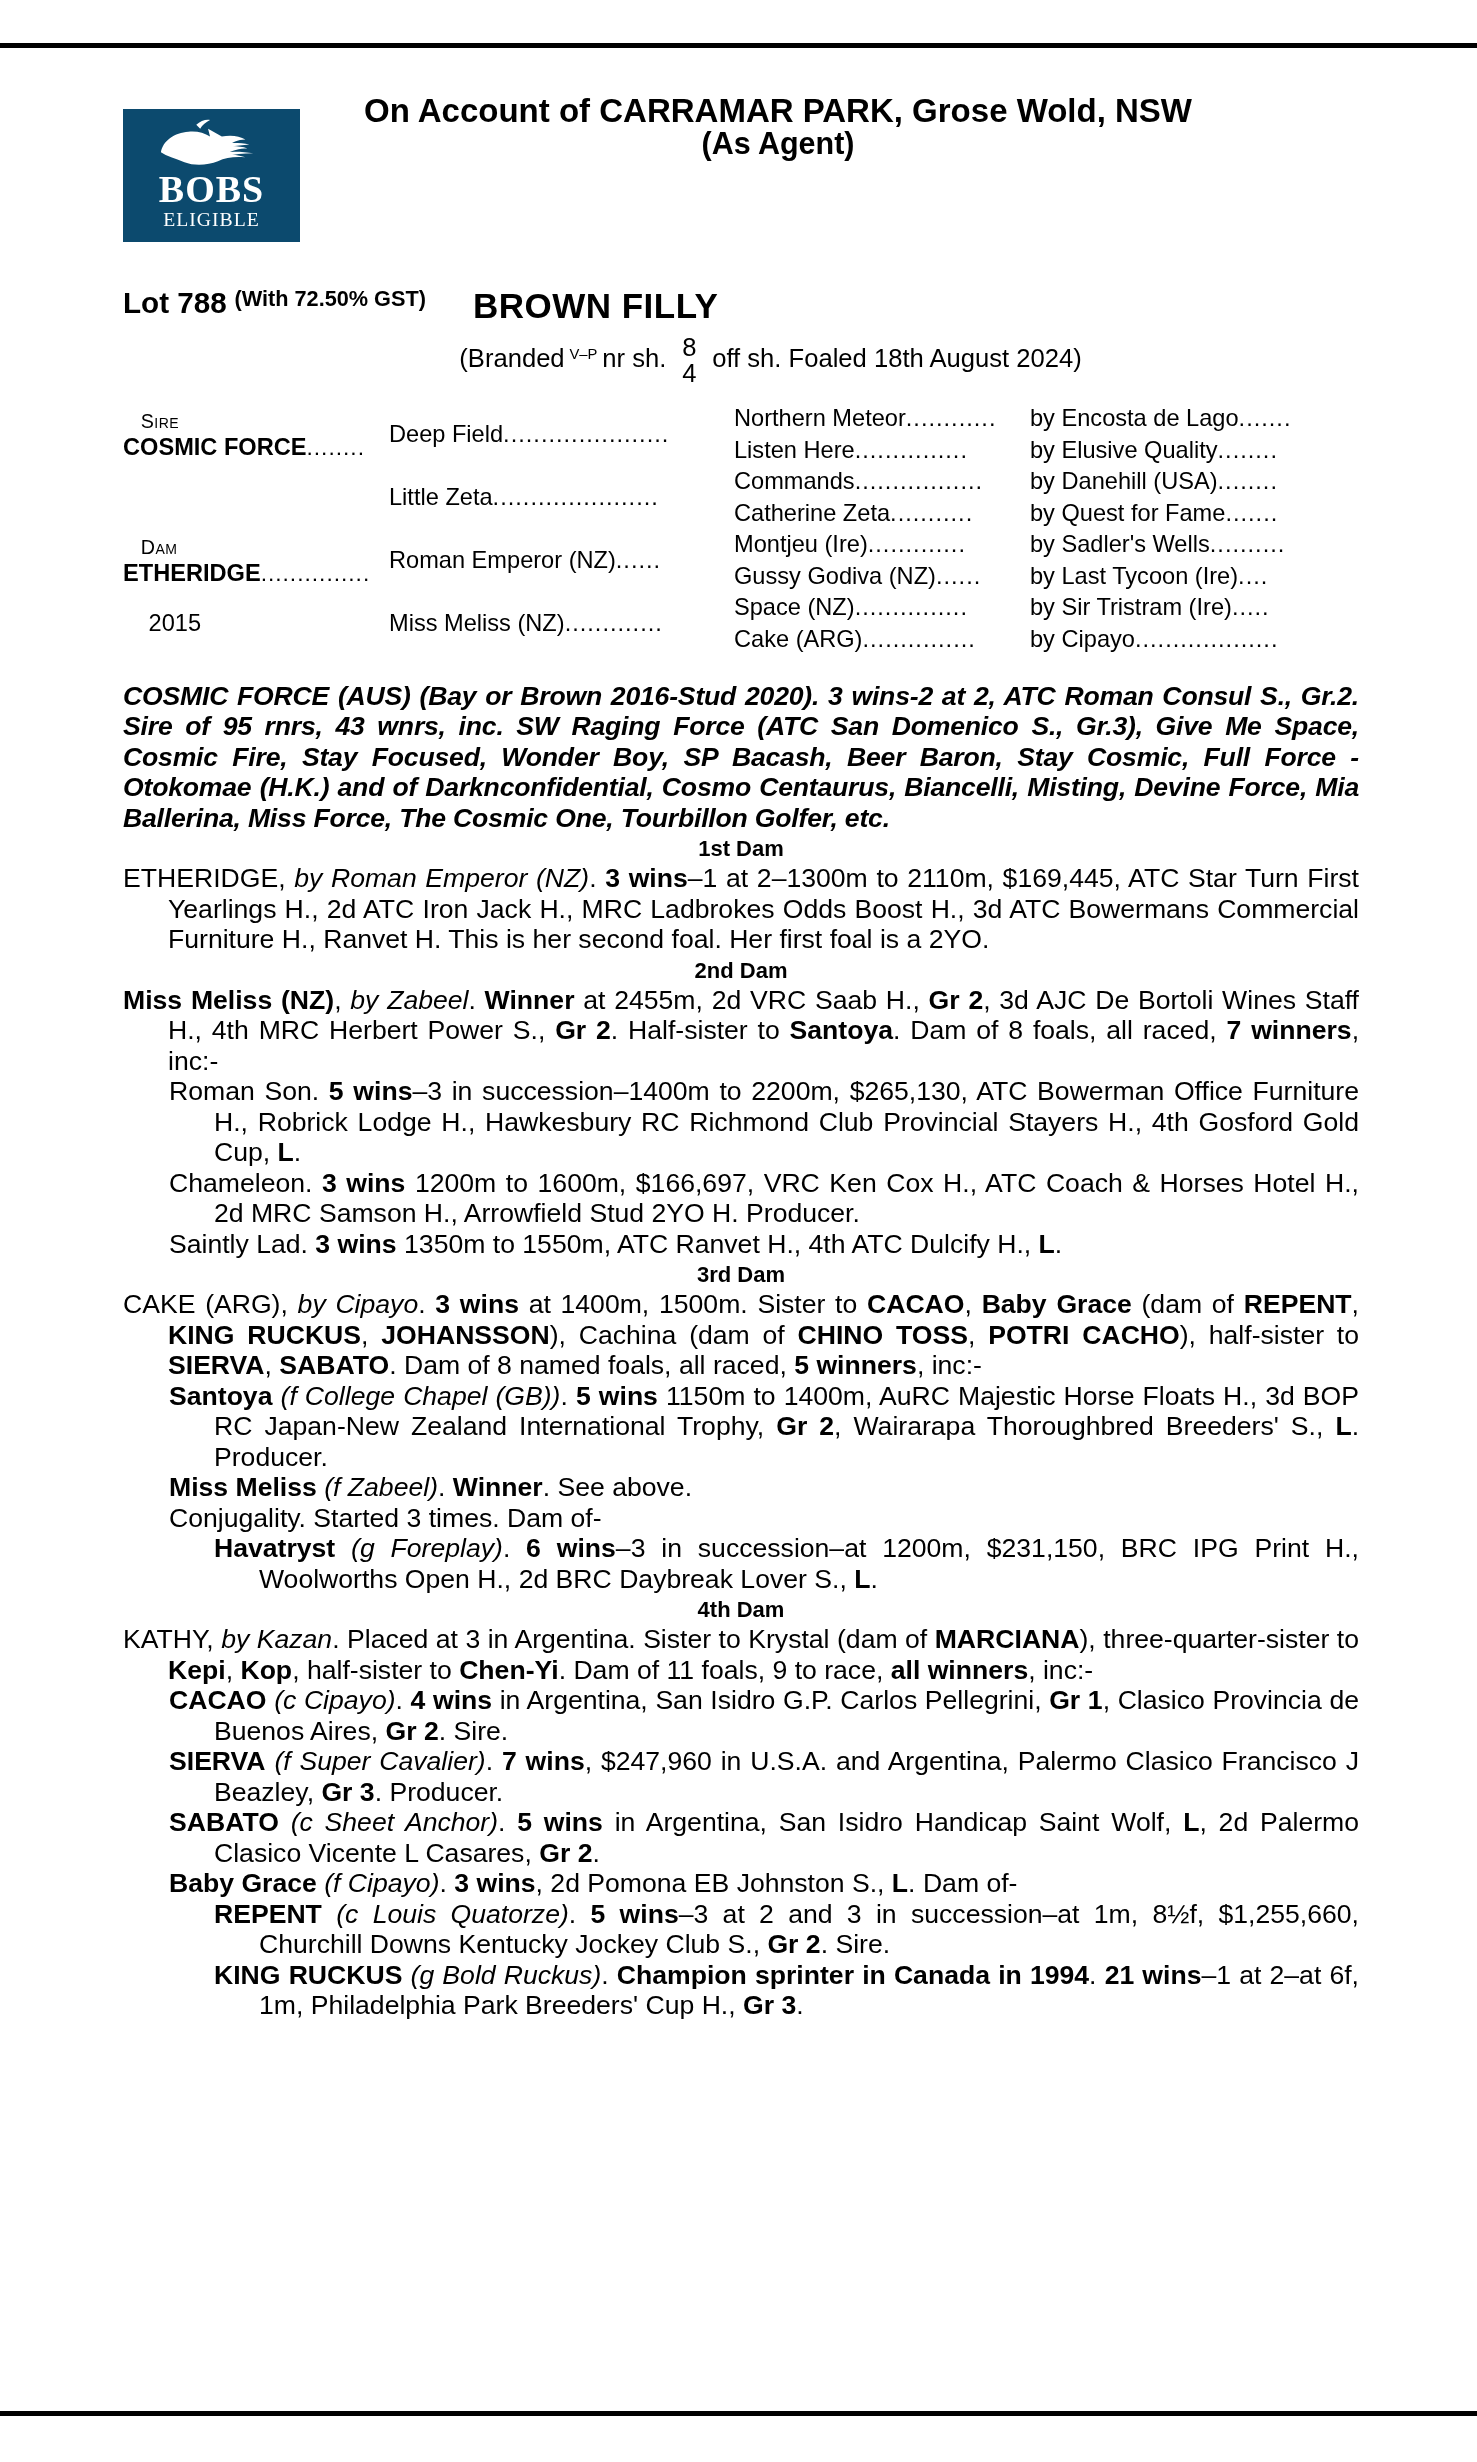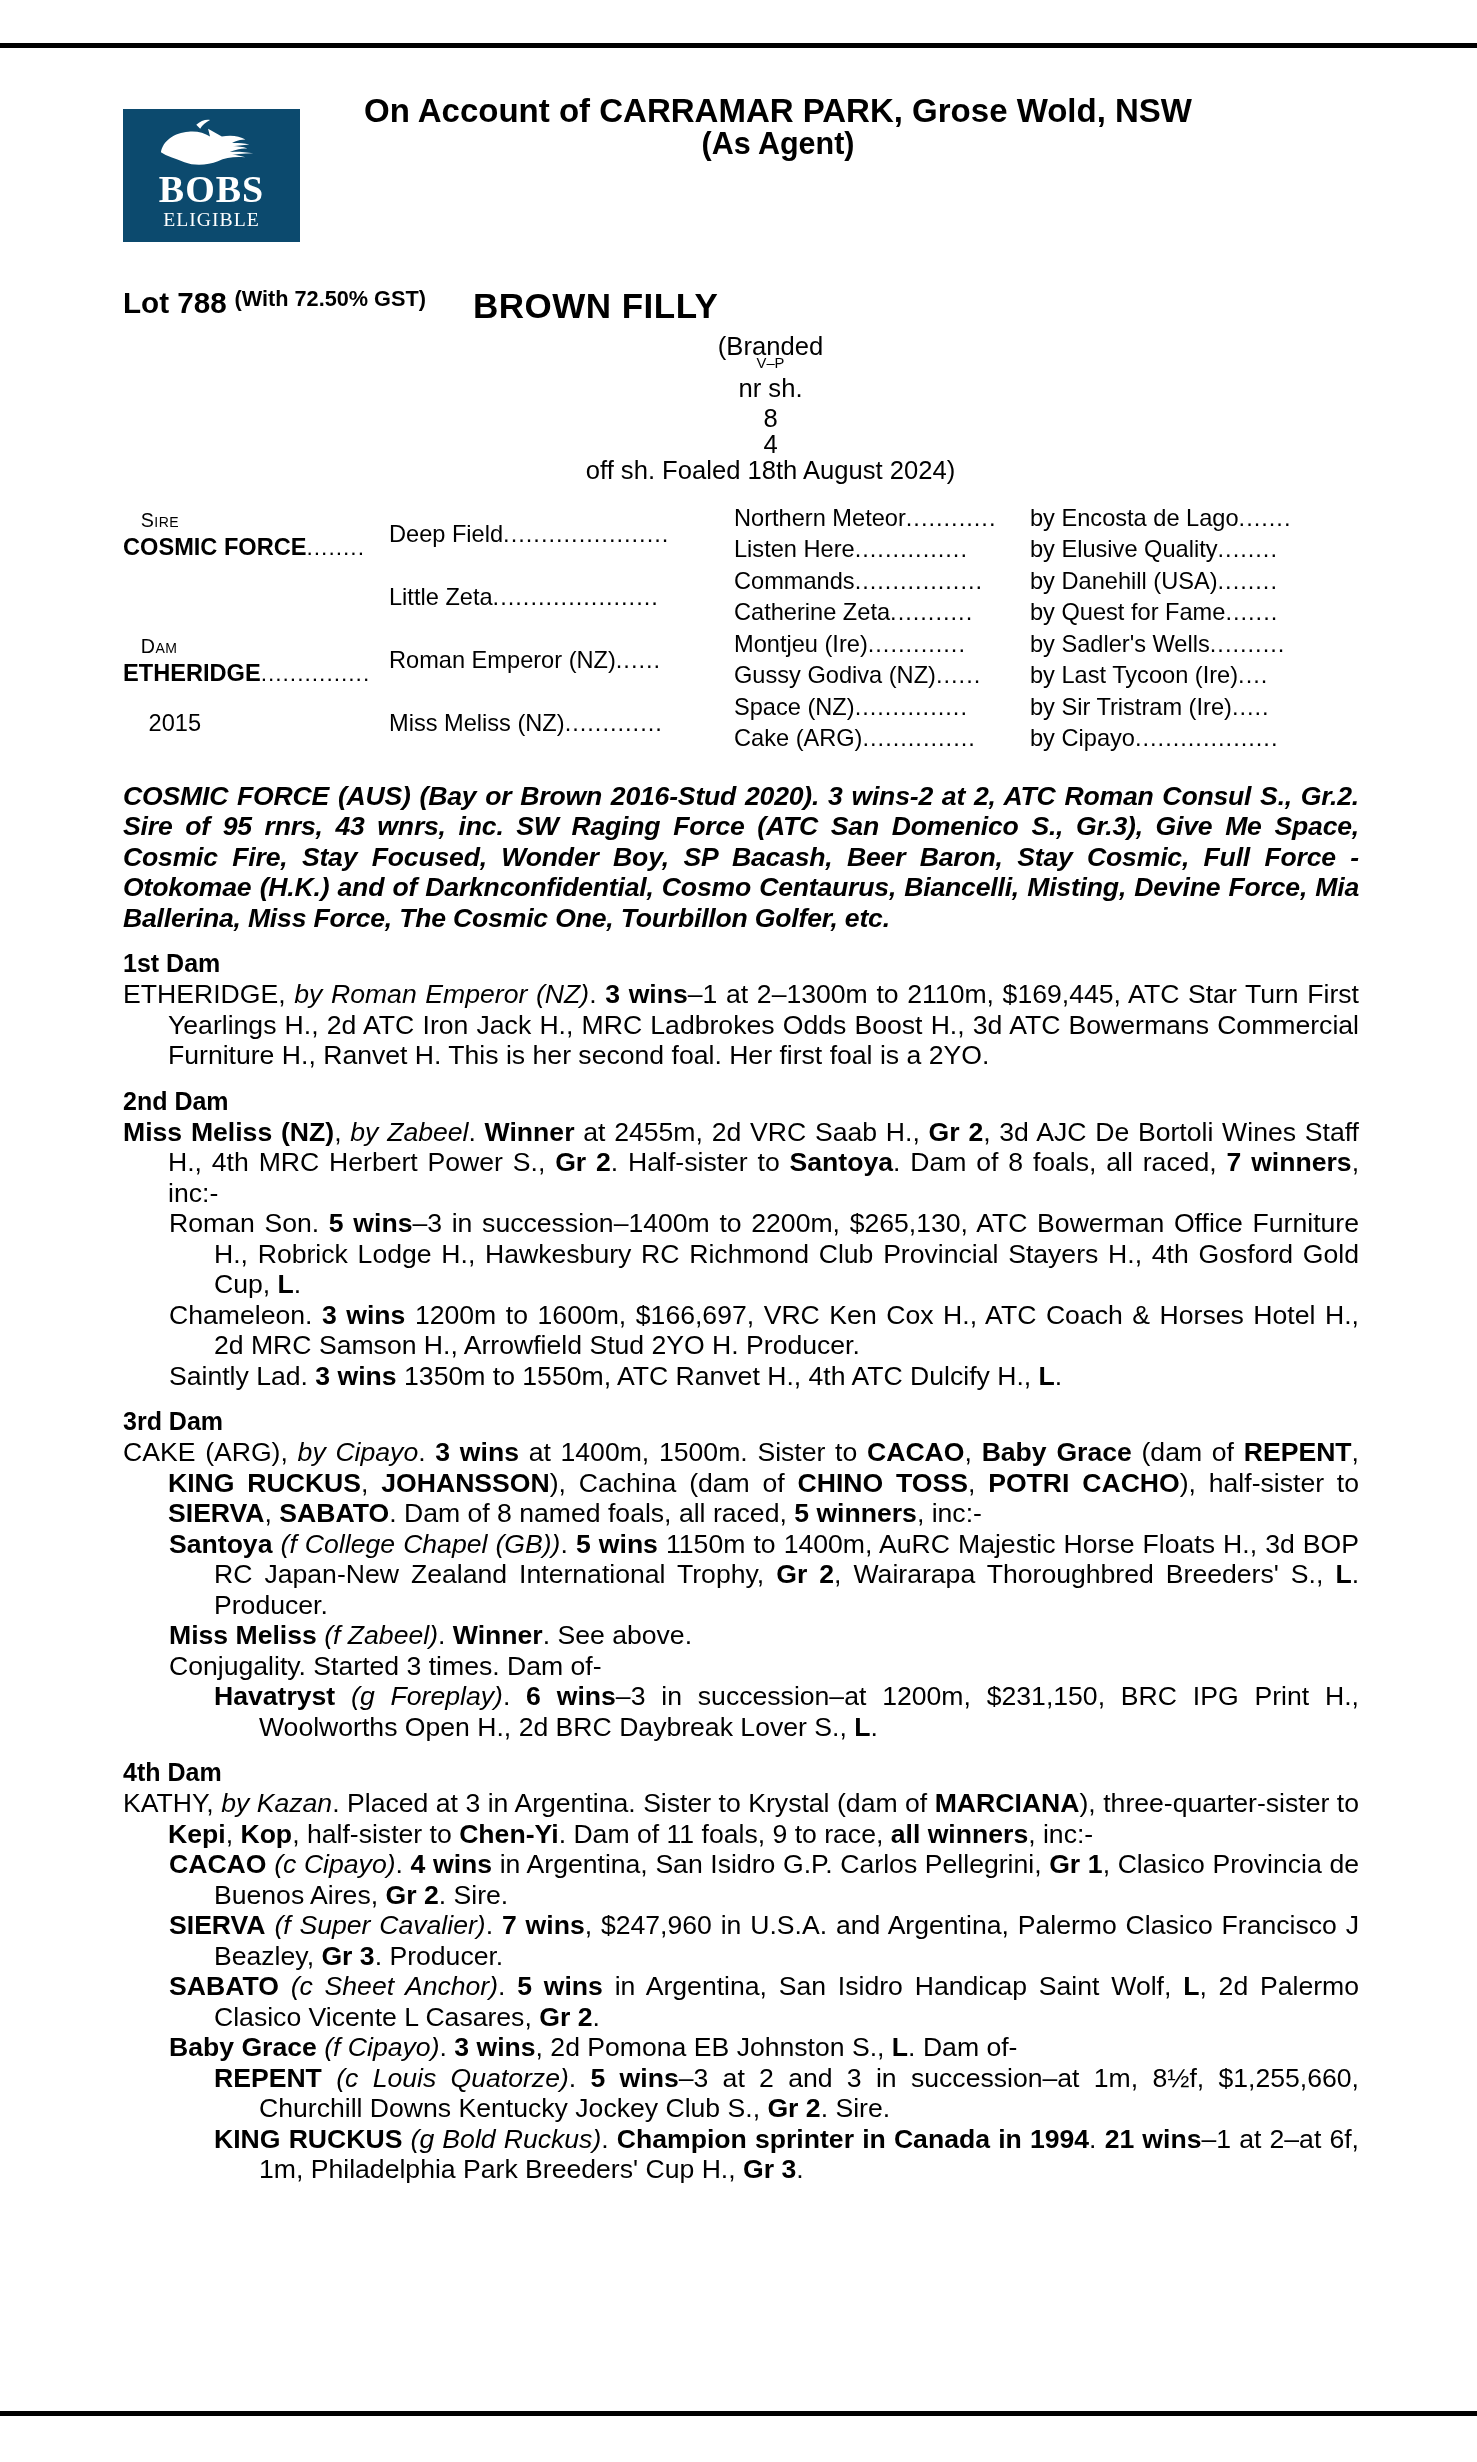--- a/index.html
+++ b/index.html
@@ -118,21 +118,20 @@
     white-space: nowrap;
   }
 
   .branded-line {
     display: flex;
     align-items: center;
     justify-content: center;
     font-size: 25.6px;
     margin-top: 5.9px;
     padding-left: 59px;
-    flex-direction: column;
   }
   .brand-mark {
     display: inline-flex;
     flex-direction: column;
     align-items: center;
     font-size: 14.8px;
     line-height: 12.8px;
     margin: 0 4.9px;
     position: relative;
     top: -3.9px;
@@ -195,23 +194,24 @@
     font-style: italic;
     font-size: 26.6px;
     line-height: 30.5px;
     text-align: justify;
     letter-spacing: -0.2px;
   }
 
   
   .dam-head {
     font-weight: bold;
-    font-size: 25px;
-    margin-top: 16px;
+    font-size: 22px;
+    margin-top: 3px;
     margin-bottom: 1px;
+    text-align: center;
   }
   .entry {
     font-size: 26.6px;
     line-height: 30.5px;
     text-align: justify;
     text-indent: 0;
     padding-left: 45px;
     margin-bottom: 0px;
   }
   .entry.lvl0 { padding-left: 45px; text-indent: -45px; }

